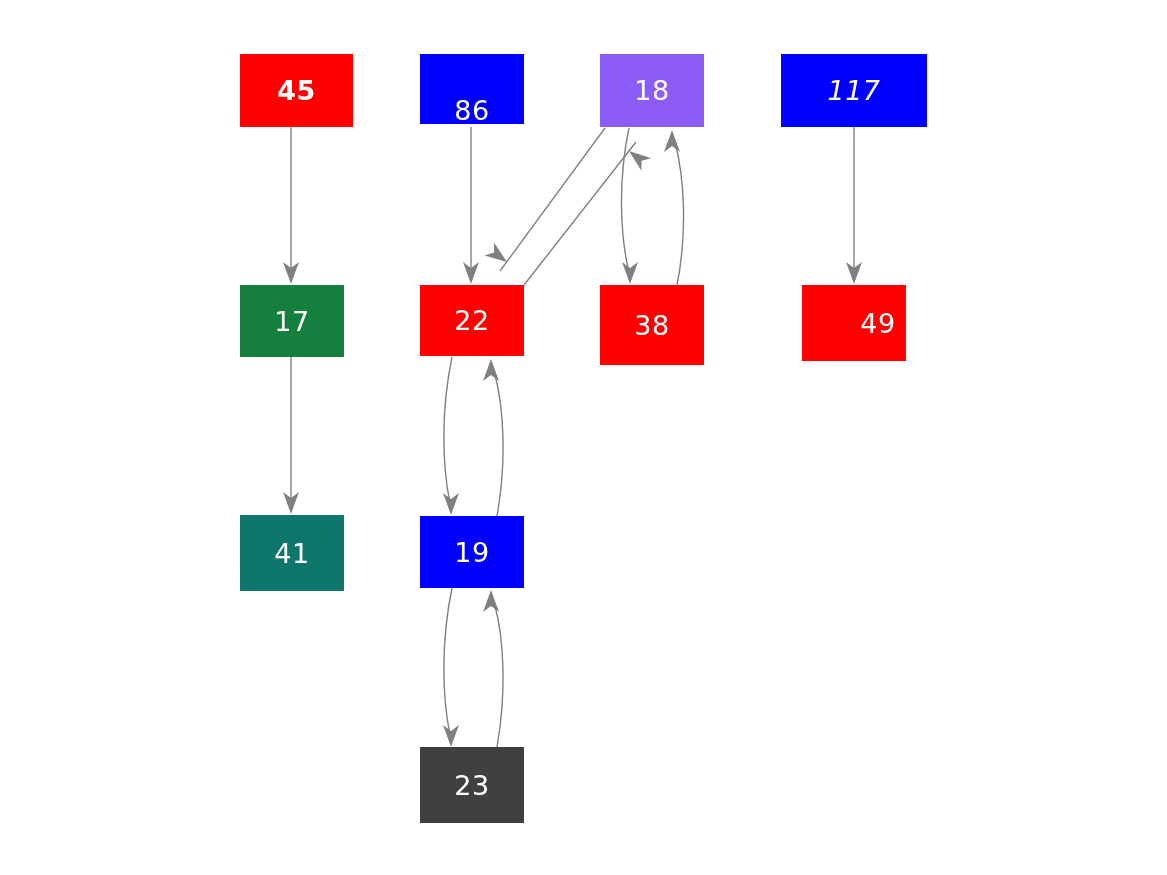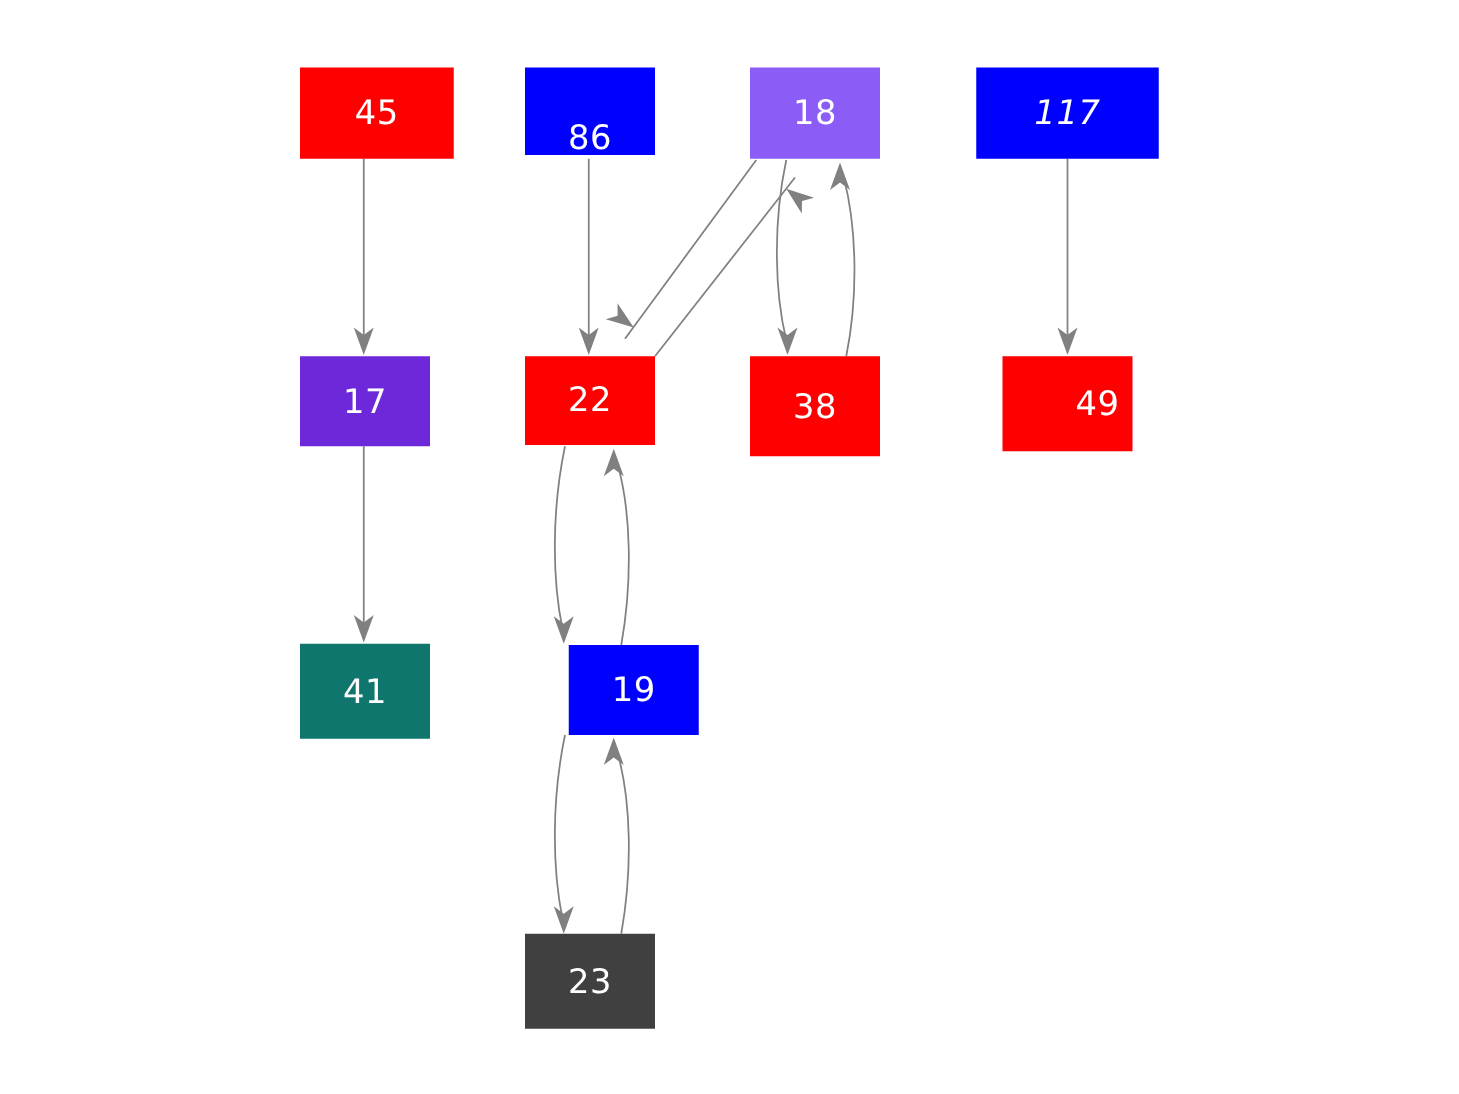--- a/index.html
+++ b/index.html
@@ -37,48 +37,48 @@
       <path d="M 0,0 L -8,-22 L 0,-16 L 8,-22 Z" fill="#808080" transform="translate(451,515) rotate(0)"></path>
       <path d="M 497,516 C 506,465 505,410 494,371" stroke="#808080" stroke-width="1.4" fill="none"></path>
       <path d="M 0,0 L -8,-22 L 0,-16 L 8,-22 Z" fill="#808080" transform="translate(491,359) rotate(180)"></path>
       <path d="M 452,588 C 441,641 442,696 450,735" stroke="#808080" stroke-width="1.4" fill="none"></path>
       <path d="M 0,0 L -8,-22 L 0,-16 L 8,-22 Z" fill="#808080" transform="translate(451,747) rotate(0)"></path>
       <path d="M 497,747 C 506,696 505,641 494,602" stroke="#808080" stroke-width="1.4" fill="none"></path>
       <path d="M 0,0 L -8,-22 L 0,-16 L 8,-22 Z" fill="#808080" transform="translate(491,590) rotate(180)"></path>
     </svg>
 
   <div id="node-layer">
-      <div class="node" style="left: 240px; top: 54px; width: 123px; height: 73px; background: rgb(255, 0, 0);">
+      <div class="node" style="left: 240px; top: 54px; width: 113px; height: 73px; background: rgb(255, 0, 0); font-weight: bold;">
         <span class="node-label">45</span>
       </div>
       <div class="node" style="left: 420px; top: 54px; width: 104px; height: 70px; background: rgb(0, 0, 255); align-items: flex-end;">
         <span class="node-label">86</span>
       </div>
       <div class="node" style="left: 600px; top: 54px; width: 104px; height: 73px; background: #8b5cf6;">
         <span class="node-label">18</span>
       </div>
       <div class="node" style="left: 781px; top: 54px; width: 146px; height: 73px; background: rgb(0, 0, 255); font-style: italic;">
         <span class="node-label">117</span>
       </div>
-      <div class="node" style="left: 240px; top: 285px; width: 104px; height: 72px; background: #6d28d9;">
+      <div class="node" style="left: 240px; top: 285px; width: 104px; height: 72px; background: #15803d;">
         <span class="node-label">17</span>
       </div>
       <div class="node" style="left: 420px; top: 285px; width: 104px; height: 71px; background: rgb(255, 0, 0);">
         <span class="node-label">22</span>
       </div>
       <div class="node" style="left: 600px; top: 285px; width: 104px; height: 80px; background: rgb(255, 0, 0);">
         <span class="node-label">38</span>
       </div>
       <div class="node" style="left: 802px; top: 285px; width: 104px; height: 76px; background: rgb(255, 0, 0); padding-left: 48px;">
         <span class="node-label">49</span>
       </div>
       <div class="node" style="left: 240px; top: 515px; width: 104px; height: 76px; background: #0f766e;">
         <span class="node-label">41</span>
       </div>
-      <div class="node" style="left: 420px; top: 516px; width: 104px; height: 72px; background: rgb(0, 0, 255); margin-left: 35px;">
+      <div class="node" style="left: 420px; top: 516px; width: 104px; height: 72px; background: rgb(0, 0, 255);">
         <span class="node-label">19</span>
       </div>
       <div class="node" style="left: 420px; top: 747px; width: 104px; height: 76px; background: #404040; text-align: center;">
         <span class="node-label">23</span>
       </div>
     </div>
 
 </div>
 
 </body></html>

